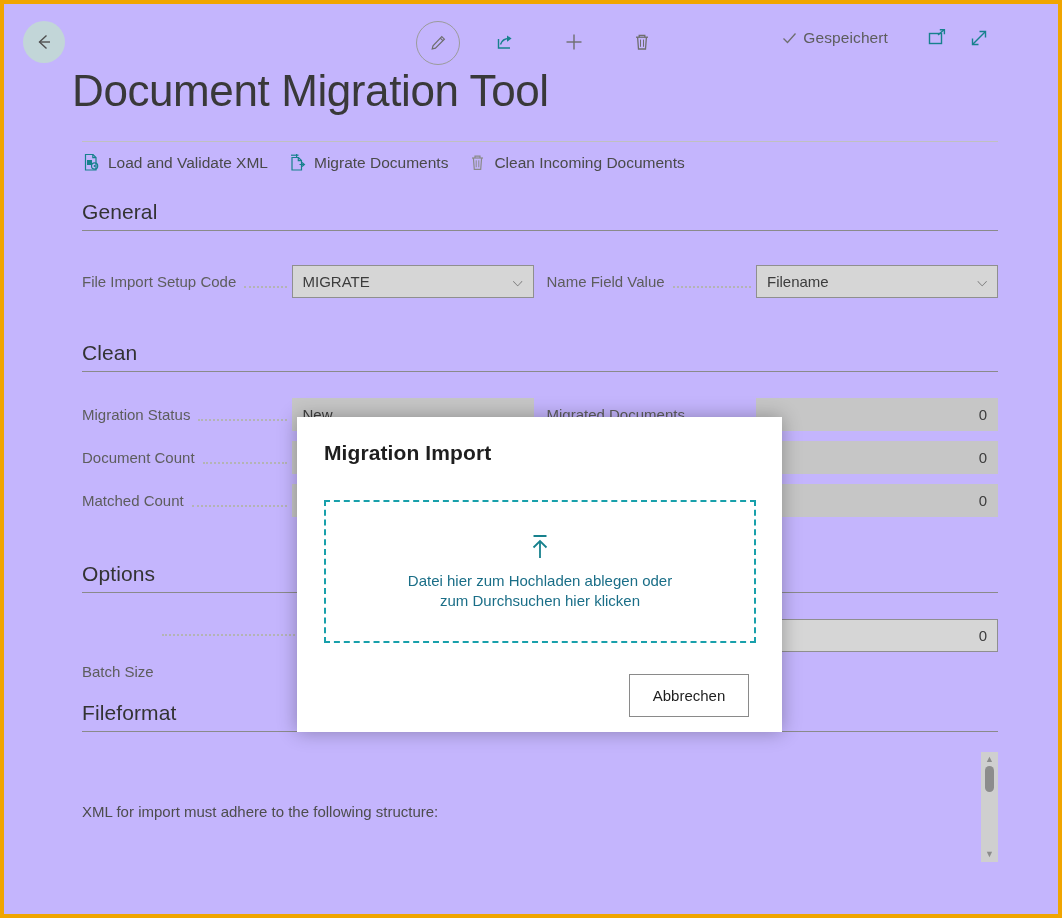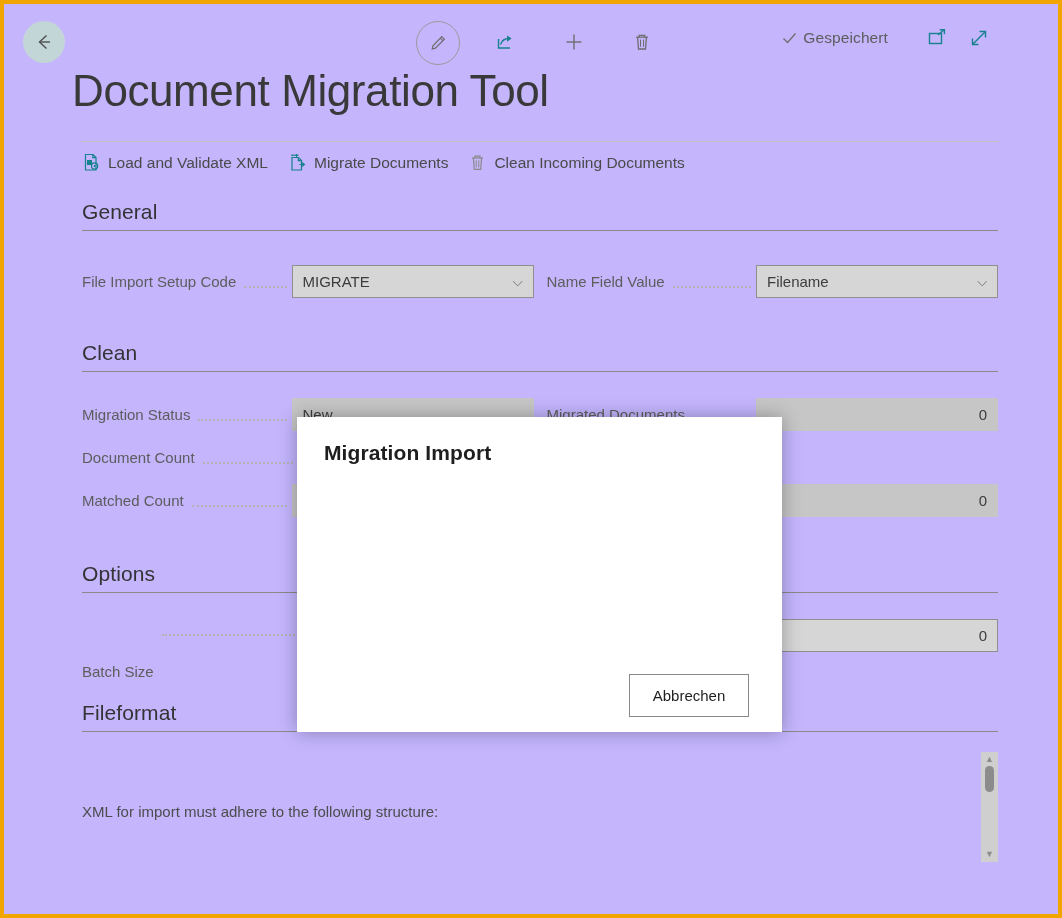--- a/index.html
+++ b/index.html
@@ -417,21 +417,21 @@
         <span class="leader"></span>
         <span class="ctl readonly">New</span>
       </div>
       <div class="field-col" style="margin-left:13px;">
         <span class="field-label">Migrated Documents</span>
         <span class="leader"></span>
         <span class="ctl readonly num">0</span>
       </div>
     </div>
 
-    <div class="field-row" style="margin-top:7px;flex-direction:column;">
+    <div class="field-row" style="margin-top:7px;">
       <div class="field-col">
         <span class="field-label">Document Count</span>
         <span class="leader"></span>
         <span class="ctl readonly"></span>
       </div>
       <div class="field-col" style="margin-left:13px;">
         <span class="field-label"></span>
         <span class="leader" style="border:none;"></span>
         <span class="ctl readonly num">0</span>
       </div>
@@ -478,17 +478,30 @@
       <span class="sb-arrow">▲</span>
       <div class="sb-thumb"></div>
       <div class="sb-spacer"></div>
       <span class="sb-arrow">▼</span>
     </div>
   </div>
 
   <div class="modal-shadow">
     <div class="modal-title">Migration Import</div>
 
+    <div class="dropzone">
+      <span class="dz-icon">
+        <svg width="26" height="28" viewBox="0 0 26 28">
+          <line x1="6.5" y1="3" x2="19.5" y2="3" stroke="#17818d" stroke-width="2"></line>
+          <line x1="13" y1="9" x2="13" y2="25" stroke="#17818d" stroke-width="1.8"></line>
+          <path d="M6.5 14.5 L13 8 L19.5 14.5" fill="none" stroke="#17818d" stroke-width="1.8"></path>
+        </svg>
+      </span>
+      <div class="dz-text">
+        <div>Datei hier zum Hochladen ablegen oder</div>
+        <div>zum Durchsuchen hier klicken</div>
+      </div>
+    </div>
 
     <button class="modal-btn">Abbrechen</button>
   </div>
 
 </div>
 
 </body></html>

